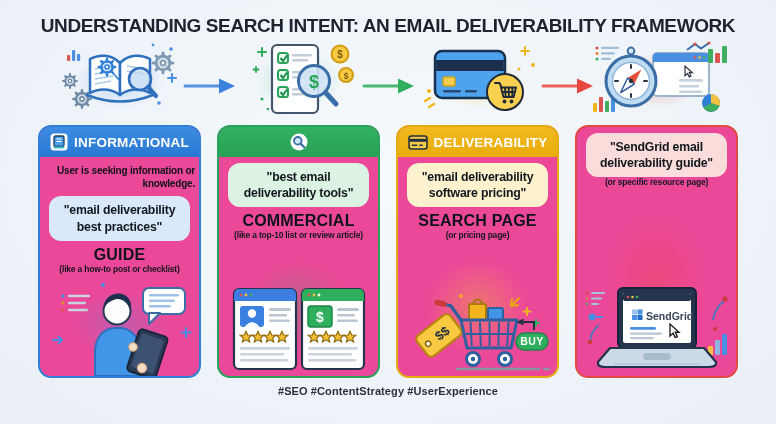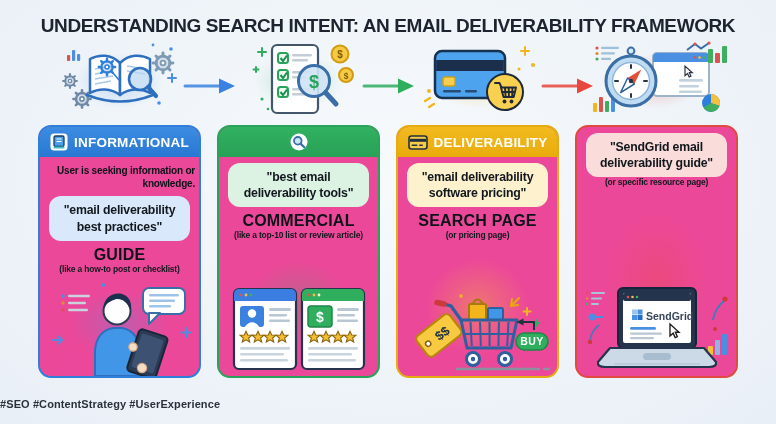--- a/index.html
+++ b/index.html
@@ -49,21 +49,21 @@
     margin-top:0px;text-align:center;font-size:9px;font-weight:bold;color:#12171d;
     white-space:nowrap;transform:scaleX(0.94);letter-spacing:-0.2px;
   }
   .illus{flex:1;position:relative;display:flex;align-items:flex-end;justify-content:center;}
   .illus::before{
     content:"";position:absolute;inset:6px 14px 8px;border-radius:50%;
     background:radial-gradient(closest-side, var(--glow), transparent 78%);
   }
   .illus svg{position:relative;}
   .footer{
-    margin-top:20px;font-size:11px;font-weight:bold;color:#2b3138;letter-spacing:0.1px;
+    margin-top:7px;text-align:center;font-size:11px;font-weight:bold;color:#2b3138;letter-spacing:0.1px;
   }
   .defs{position:absolute;width:0;height:0;}
 </style>
 </head>
 <body>
 
 <svg class="defs" aria-hidden="true">
   <defs>
     <g id="gear" stroke="currentColor">
       <g stroke-width="2.6" stroke-linecap="round">

